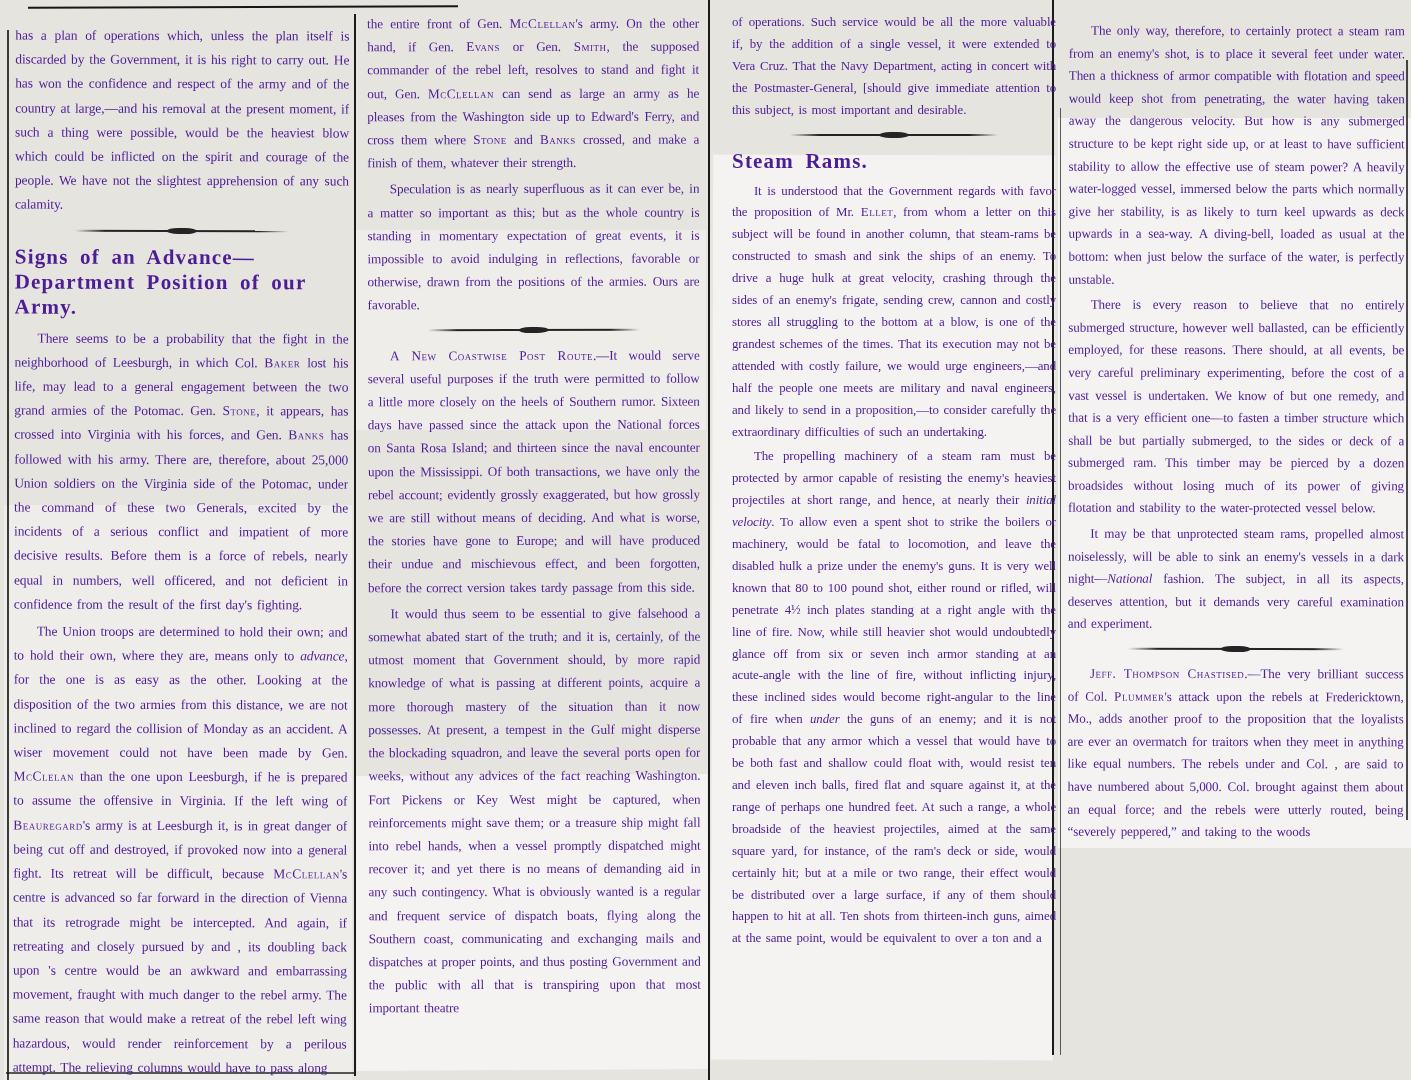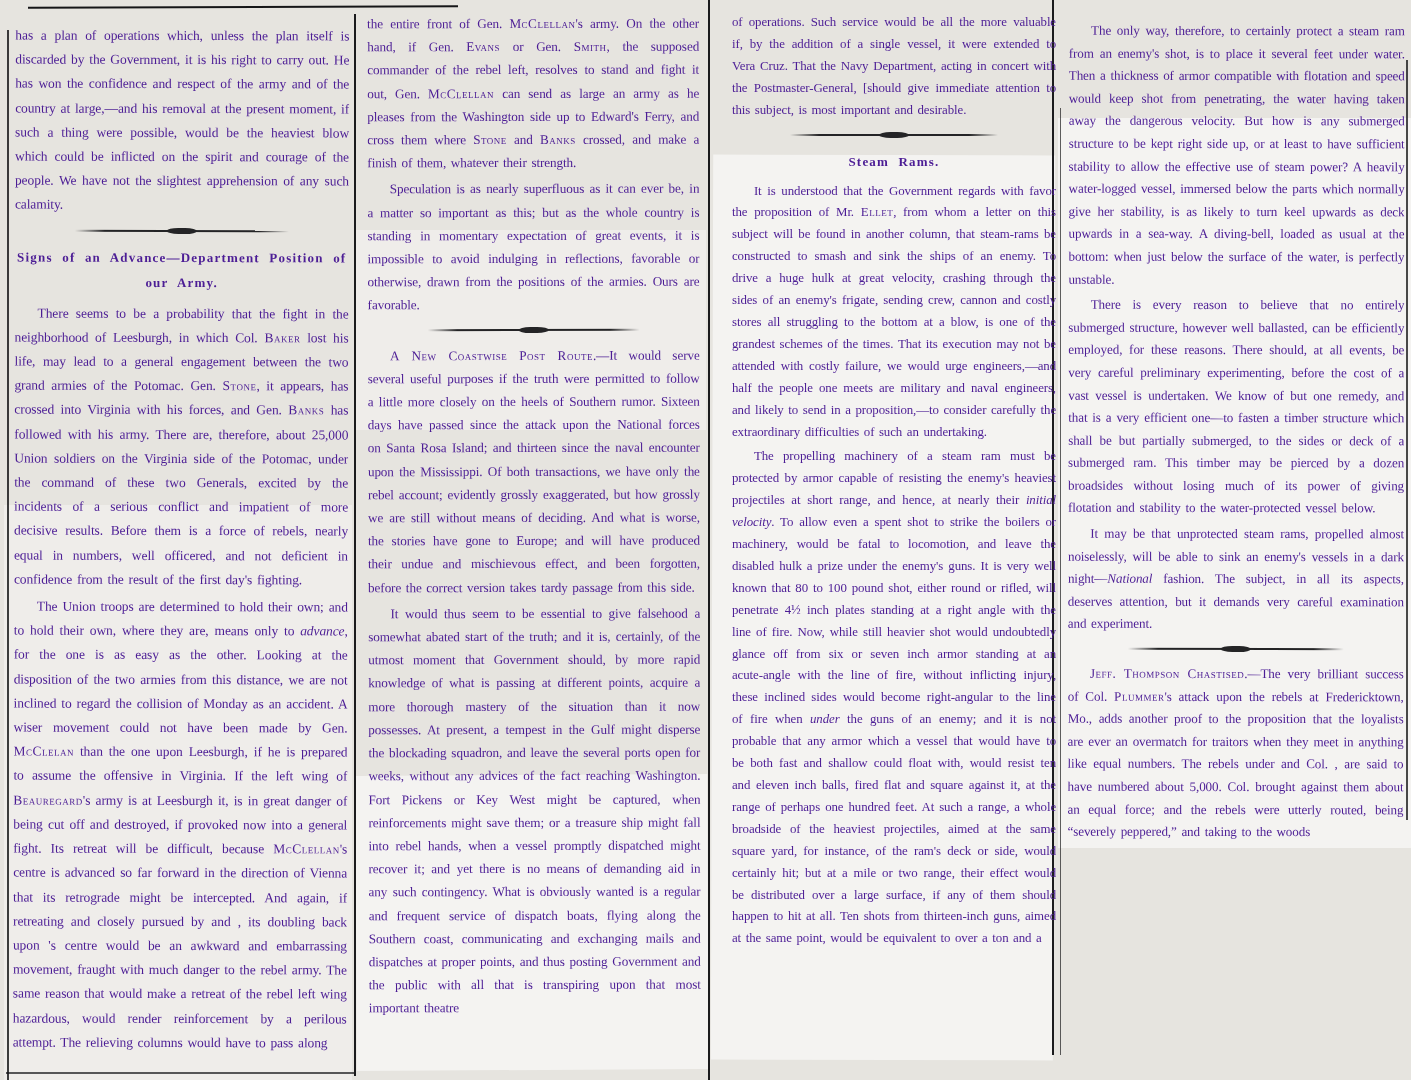--- a/index.html
+++ b/index.html
@@ -68,24 +68,24 @@
     word-spacing: 1.5px;
     hyphens: auto;
   }
   .para.indent { text-indent: 1.7em; }
   #col-0 .para { font-size: 13.5px; line-height: 24.2px; }
   #col-2 .para { font-size: 12.9px; line-height: 21.9px; }
   #col-3 .para { font-size: 13.1px; line-height: 22.6px; }
 
   .headline {
     margin: 4px 0 7px 0;
-    font-size: 13px;
+    font-size: 21px;
     line-height: 25px;
     font-weight: bold;
-    text-align: center;
+    text-align: left;
     letter-spacing: 1.2px;
     word-spacing: 5px;
   }
   .divider {
     position: relative;
     height: 15px;
     margin: 5px auto 7px auto;
     width: 64%;
   }
   .divider::before {

